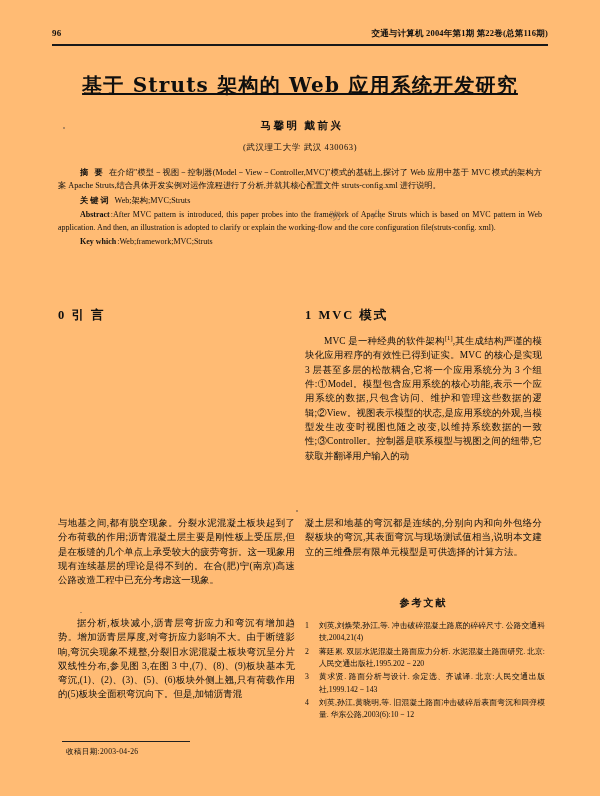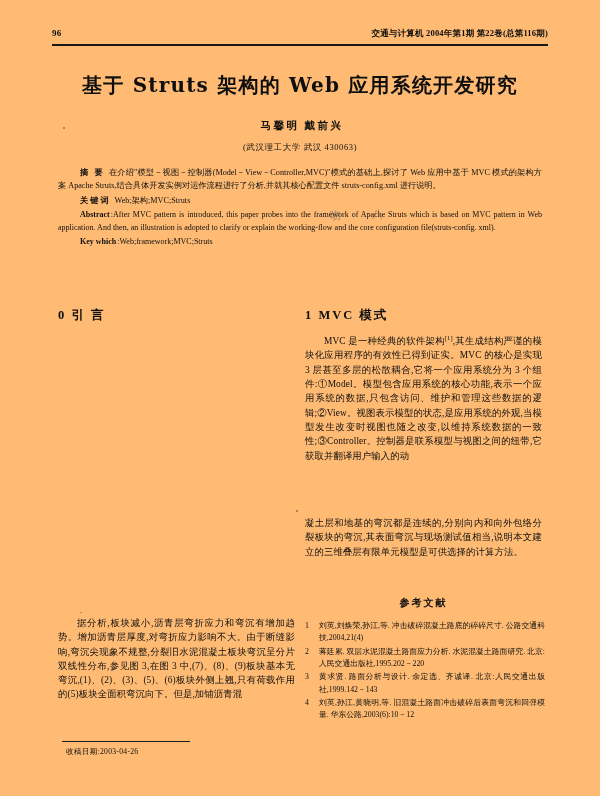--- a/index.html
+++ b/index.html
@@ -42,20 +42,21 @@
   
   .title {
     position: absolute;
     left: 0; right: 0;
     top: 72px;
     text-align: center;
     font-size: 20px;
     font-weight: bold;
     letter-spacing: 1.2px;
     font-family: "DejaVu Serif", "Liberation Serif", serif;
+    text-decoration: underline;
   }
   .authors {
     position: absolute;
     left: 4px; right: 0;
     top: 119px;
     text-align: center;
     font-size: 10.5px;
     font-weight: bold;
     letter-spacing: 2.5px;
   }
@@ -201,20 +202,23 @@
   <div class="scribble" style="left:372px; top:207px; transform:rotate(4deg);">八</div>
 
   <div class="sec-h" style="left:58px; top:307px;">0   引   言</div>
   <div class="sec-h" style="left:305px; top:307px;">1   MVC 模式</div>
 
 
   <div class="col colR" style="top:333px;">
     <p><span>MVC 是一种经典的软件架构</span><span class="sup">[1]</span><span>,其生成结构严谨的模块化应用程序的有效性已得到证实。MVC 的核心是实现 3 层甚至多层的松散耦合,它将一个应用系统分为 3 个组件:①Model。模型包含应用系统的核心功能,表示一个应用系统的数据,只包含访问、维护和管理这些数据的逻辑;②View。视图表示模型的状态,是应用系统的外观,当模型发生改变时视图也随之改变,以维持系统数据的一致性;③Controller。控制器是联系模型与视图之间的纽带,它获取并翻译用户输入的动</span></p>
   </div>
 
+  <div class="col colL" style="top:516px;">
+    <p class="noind">与地基之间,都有脱空现象。分裂水泥混凝土板块起到了分布荷载的作用;沥青混凝土层主要是刚性板上受压层,但是在板缝的几个单点上承受较大的疲劳弯折。这一现象用现有连续基层的理论是得不到的。在合(肥)宁(南京)高速公路改造工程中已充分考虑这一现象。</p>
+  </div>
 
   <div class="col colL" style="top:616px;">
     <p>据分析,板块减小,沥青层弯折应力和弯沉有增加趋势。增加沥青层厚度,对弯折应力影响不大。由于断缝影响,弯沉尖现象不规整,分裂旧水泥混凝土板块弯沉呈分片双线性分布,参见图 3,在图 3 中,(7)、(8)、(9)板块基本无弯沉,(1)、(2)、(3)、(5)、(6)板块外侧上翘,只有荷载作用的(5)板块全面积弯沉向下。但是,加铺沥青混</p>
   </div>
 
   <div class="col colR" style="top:516px;">
     <p class="noind">凝土层和地基的弯沉都是连续的,分别向内和向外包络分裂板块的弯沉,其表面弯沉与现场测试值相当,说明本文建立的三维叠层有限单元模型是可供选择的计算方法。</p>
   </div>
 
   <div class="refhead" style="top:596px;">参考文献</div>

